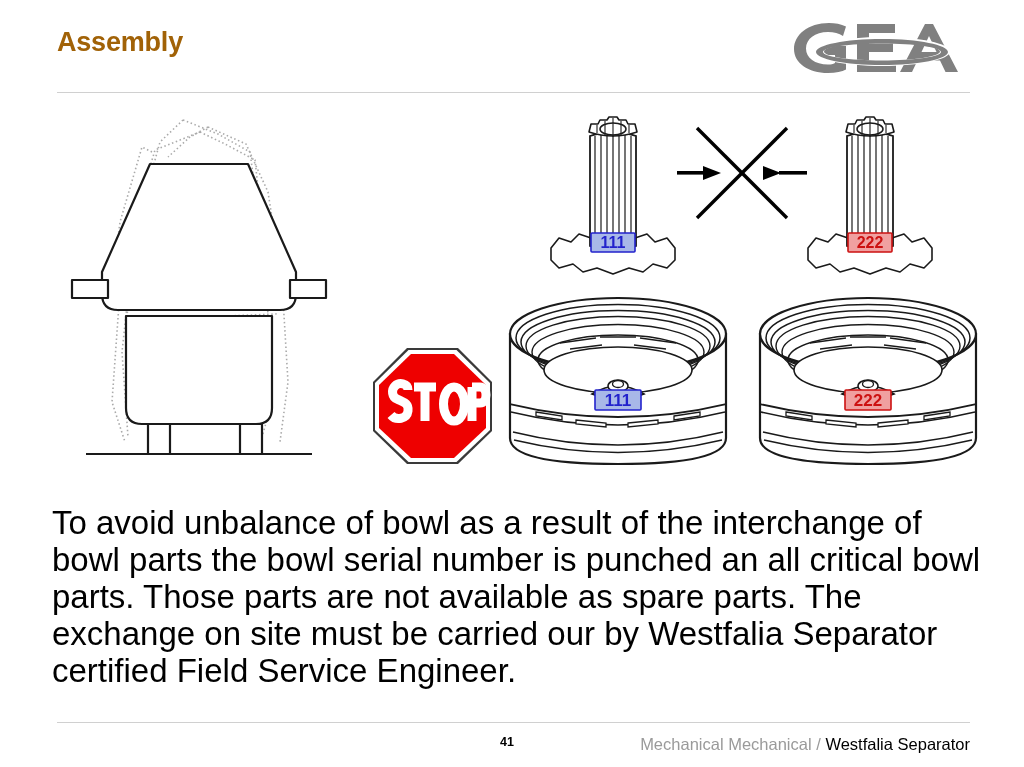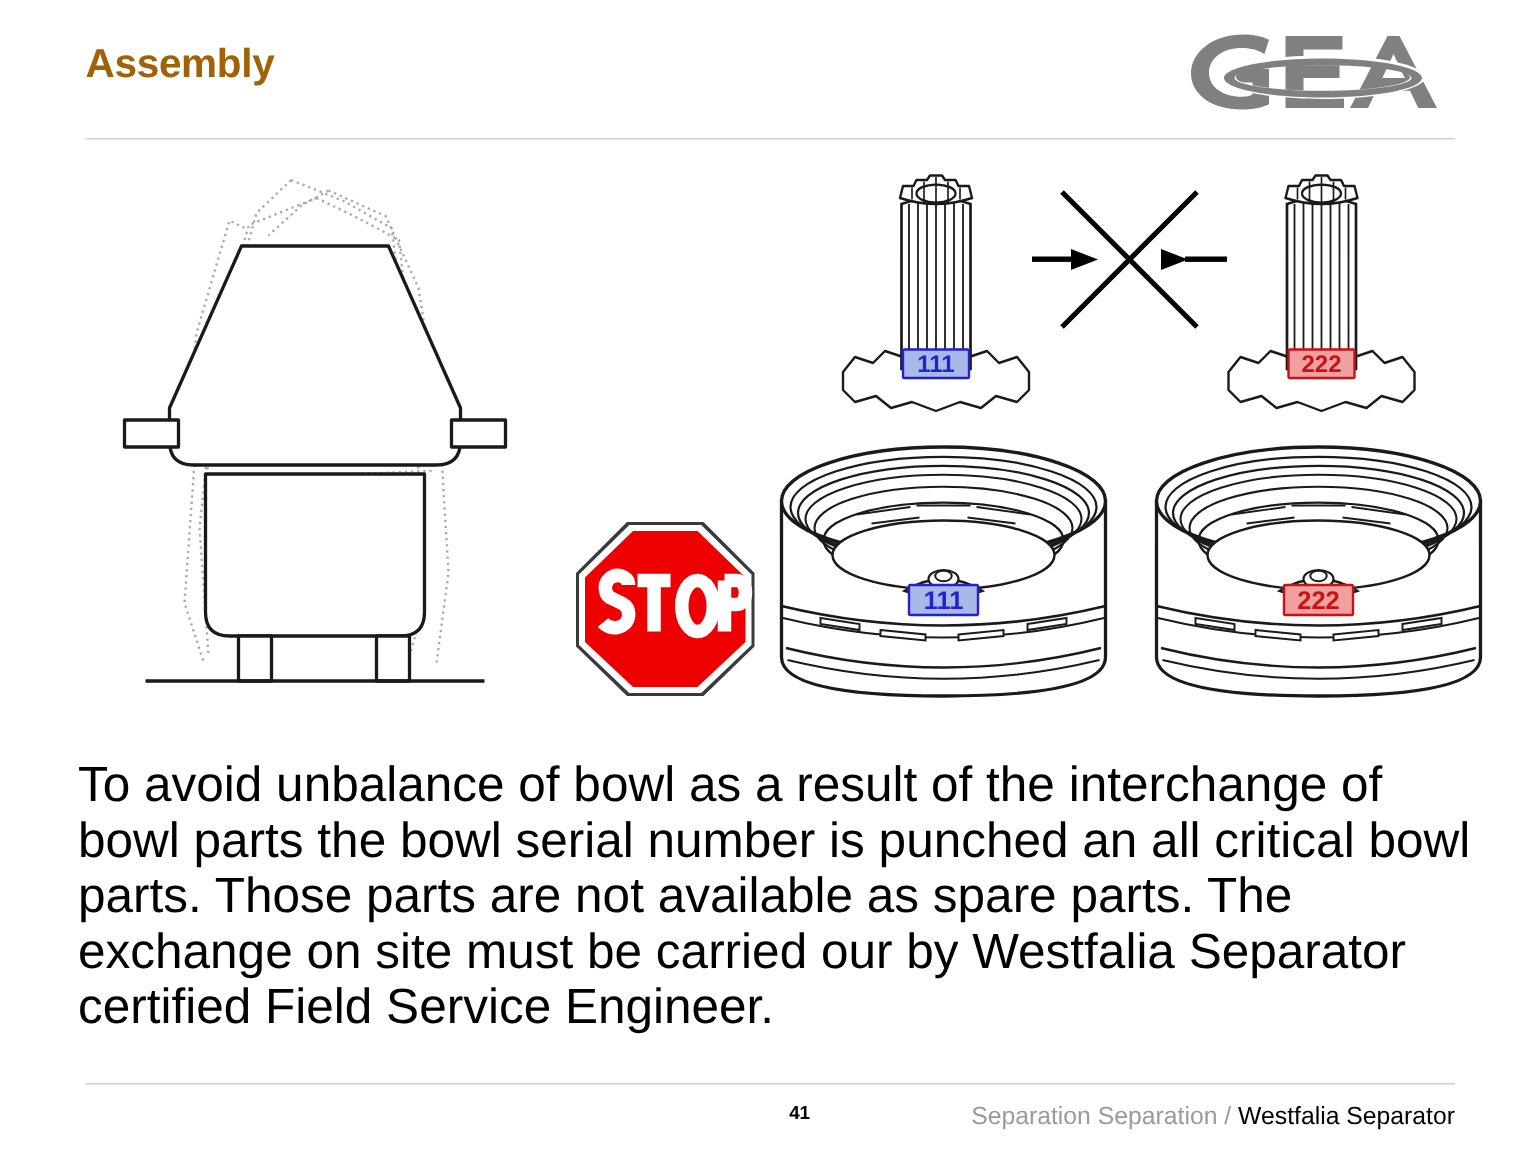--- a/index.html
+++ b/index.html
@@ -43,21 +43,21 @@
     width: 913px;
     height: 1px;
     background: #d0d0d0;
   }
   .rule.top { top: 92px; }
   .rule.bottom { top: 722px; }
 
   
   .figure-area {
     position: absolute;
-    left: 11px;
+    left: 0;
     top: 100px;
     width: 854px;
     height: 382px;
   }
   .fig {
     position: absolute;
   }
 
   #fig-separator-section { left: 50px;  top: 2px;  width: 300px; height: 372px; }
   #fig-stop-sign        { left: 370px; top: 245px; width: 125px; height: 122px; }
@@ -80,21 +80,21 @@
     left: 0;
     top: 735px;
     width: 1024px;
     height: 24px;
   }
   .page-number {
     position: absolute;
     left: 500px;
     top: 0;
     width: 40px;
-    text-align: right;
+    text-align: left;
     font-size: 12.5px;
     font-weight: bold;
     color: #000000;
   }
   .footer-credit {
     position: absolute;
     right: 54px;
     top: 0;
     font-size: 16.5px;
     white-space: nowrap;
@@ -326,16 +326,16 @@
 
 </div>
 
 <div class="body-text">To avoid unbalance of bowl as a result of the interchange of bowl parts the bowl serial number is punched an all critical bowl parts. Those parts are not available as spare parts. The exchange on site must be carried our by Westfalia Separator certified Field Service Engineer.</div>
 
 <div class="rule bottom"></div>
 
 <div class="footer">
   <div class="page-number">41</div>
   <div class="footer-credit">
-    <span class="muted">Separation Separation /</span>
+    <span class="muted">Mechanical Mechanical /</span>
     <span class="brand">Westfalia Separator</span>
   </div>
 </div>
 
 </body></html>

